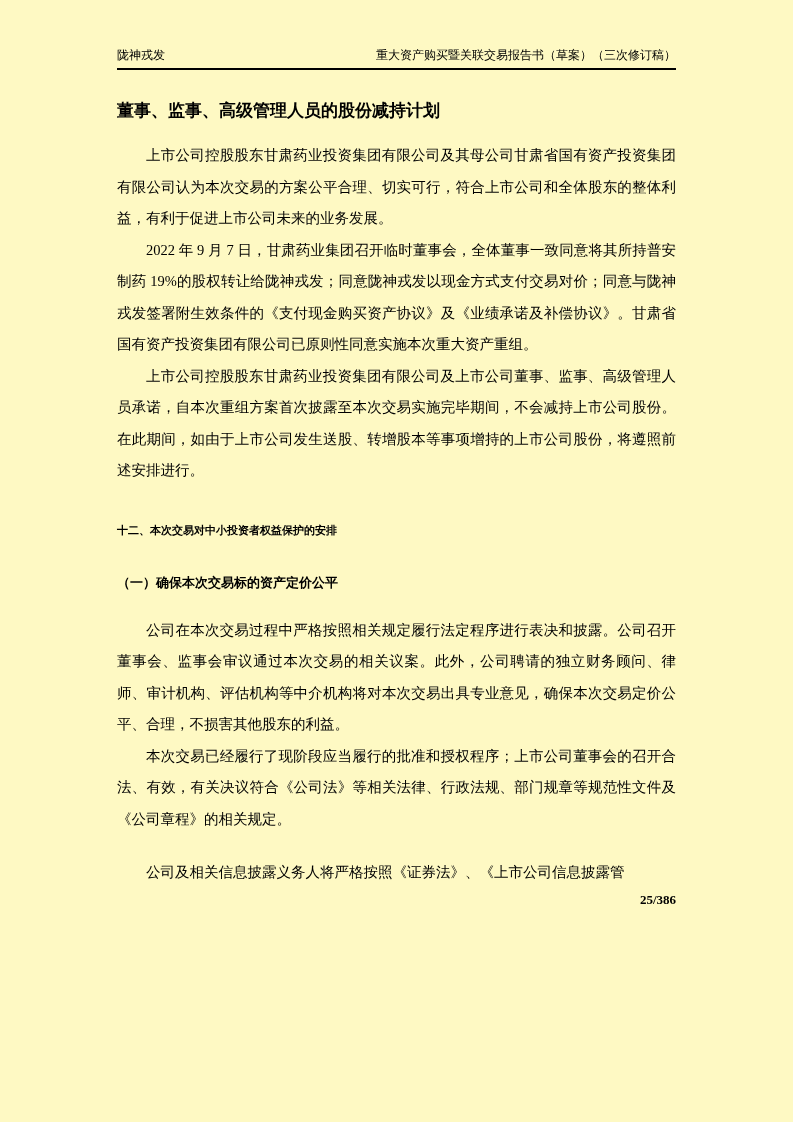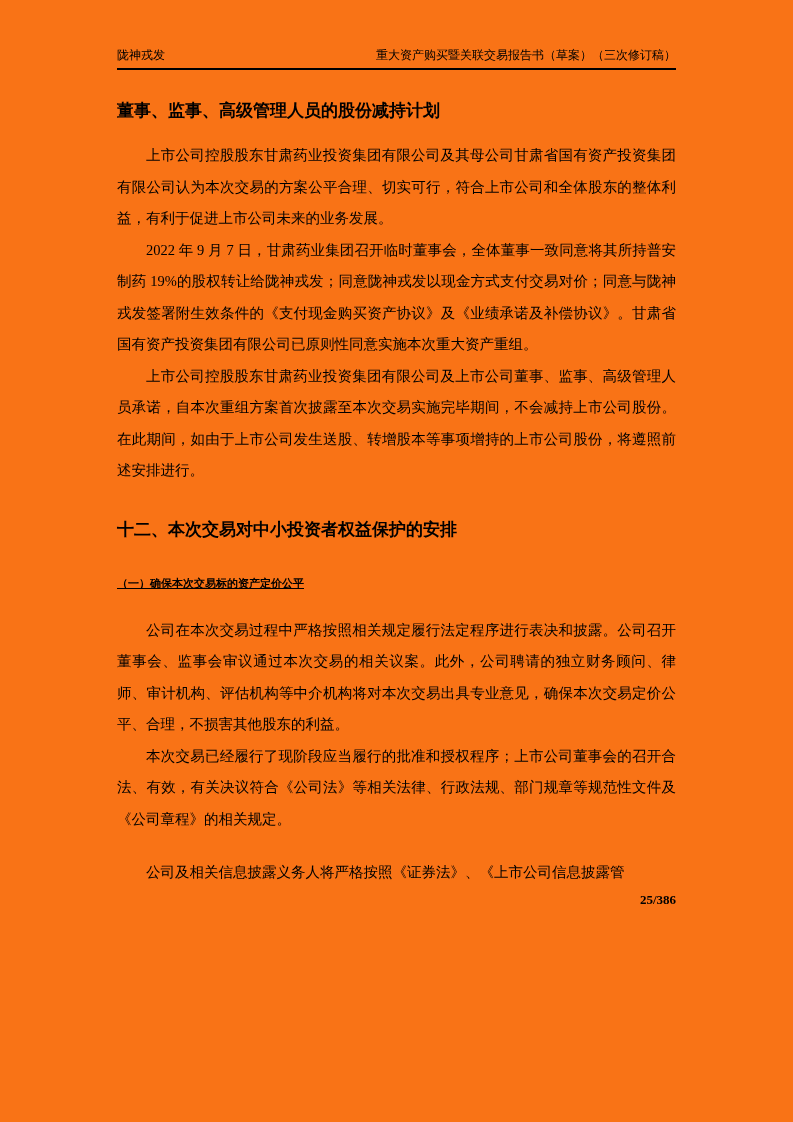--- a/index.html
+++ b/index.html
@@ -5,21 +5,21 @@
   html, body {
     margin: 0;
     padding: 0;
     background: #ffffff;
   }
   .page {
     position: relative;
     width: 793px;
     height: 1122px;
     margin: 0 auto;
-    background: #f97316;
+    background: #fef9c3;
     box-sizing: border-box;
     padding: 47px 117px 0 117px;
     overflow: hidden;
     color: #000000;
   }
   .hdr {
     display: flex;
     justify-content: space-between;
     align-items: flex-end;
     border-bottom: 2px solid #000000;
@@ -34,30 +34,29 @@
     margin: 28px 0 0 0;
     font-family: "Liberation Sans", "DejaVu Sans", sans-serif;
     font-weight: bold;
     font-size: 17px;
     line-height: 26px;
   }
   h2.chapter-title {
     margin: 30px 0 0 0;
     font-family: "Liberation Sans", "DejaVu Sans", sans-serif;
     font-weight: bold;
-    font-size: 17px;
+    font-size: 11px;
     line-height: 26px;
   }
   h3.sub-title {
     margin: 28px 0 0 0;
     font-family: "Liberation Sans", "DejaVu Sans", sans-serif;
     font-weight: bold;
-    font-size: 11px;
+    font-size: 13px;
     line-height: 24px;
-    text-decoration: underline;
   }
   p.body-p {
     margin: 0;
     font-family: "Liberation Serif", "DejaVu Serif", serif;
     font-size: 14.5px;
     line-height: 31.5px;
     text-align: justify;
     text-indent: 2em;
     word-break: break-all;
   }

